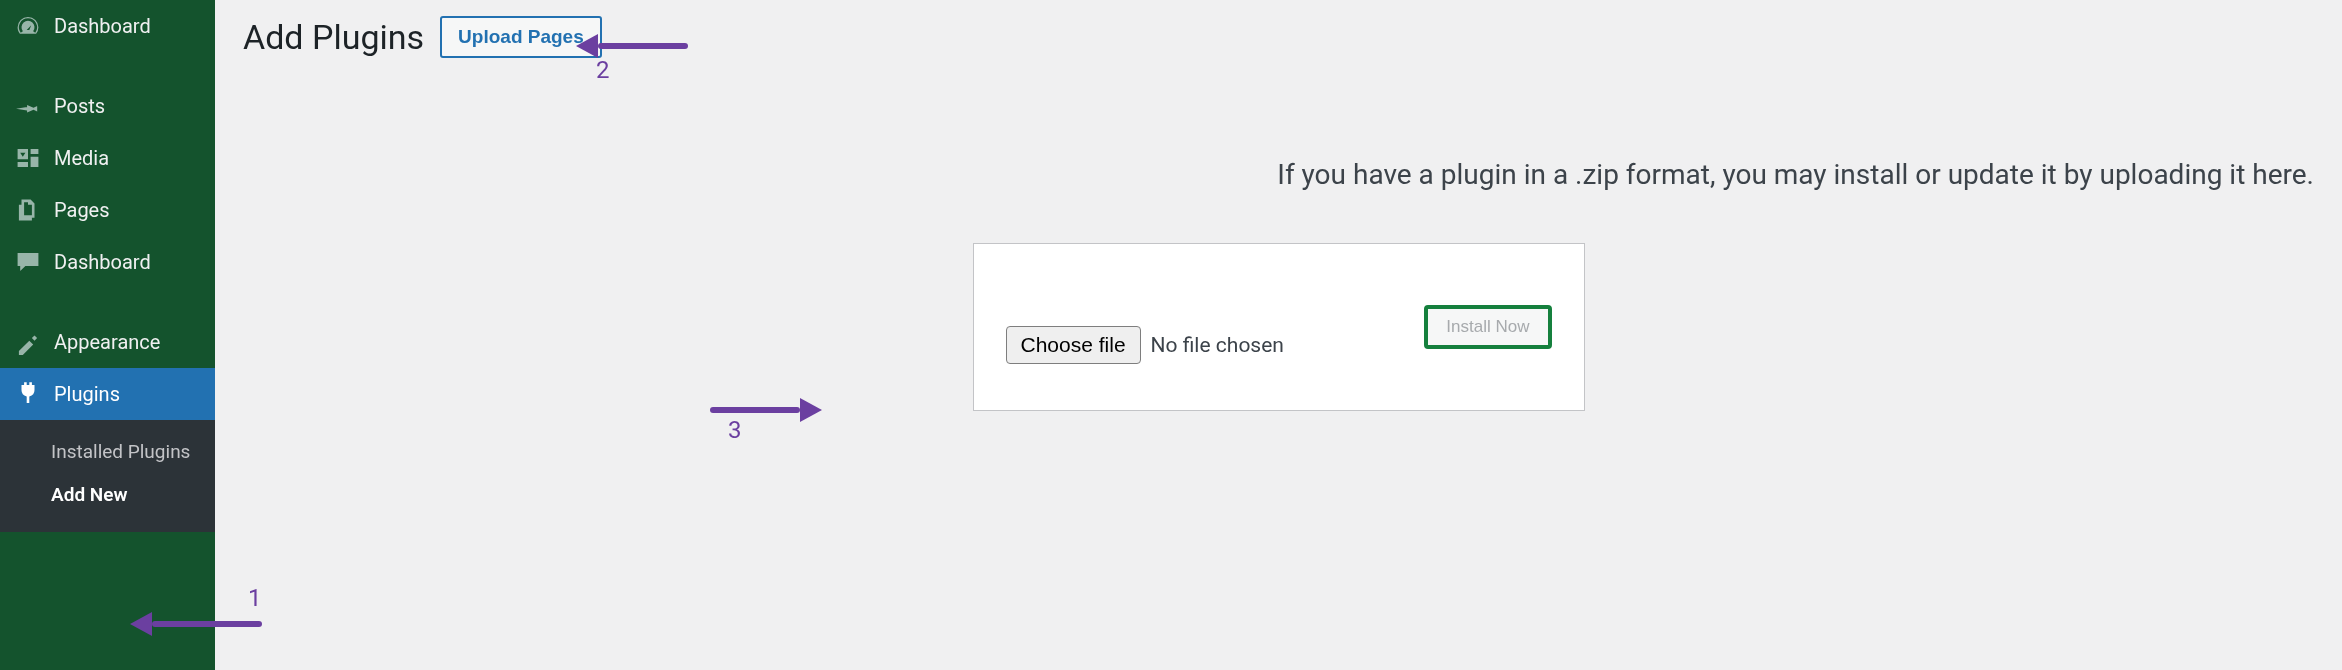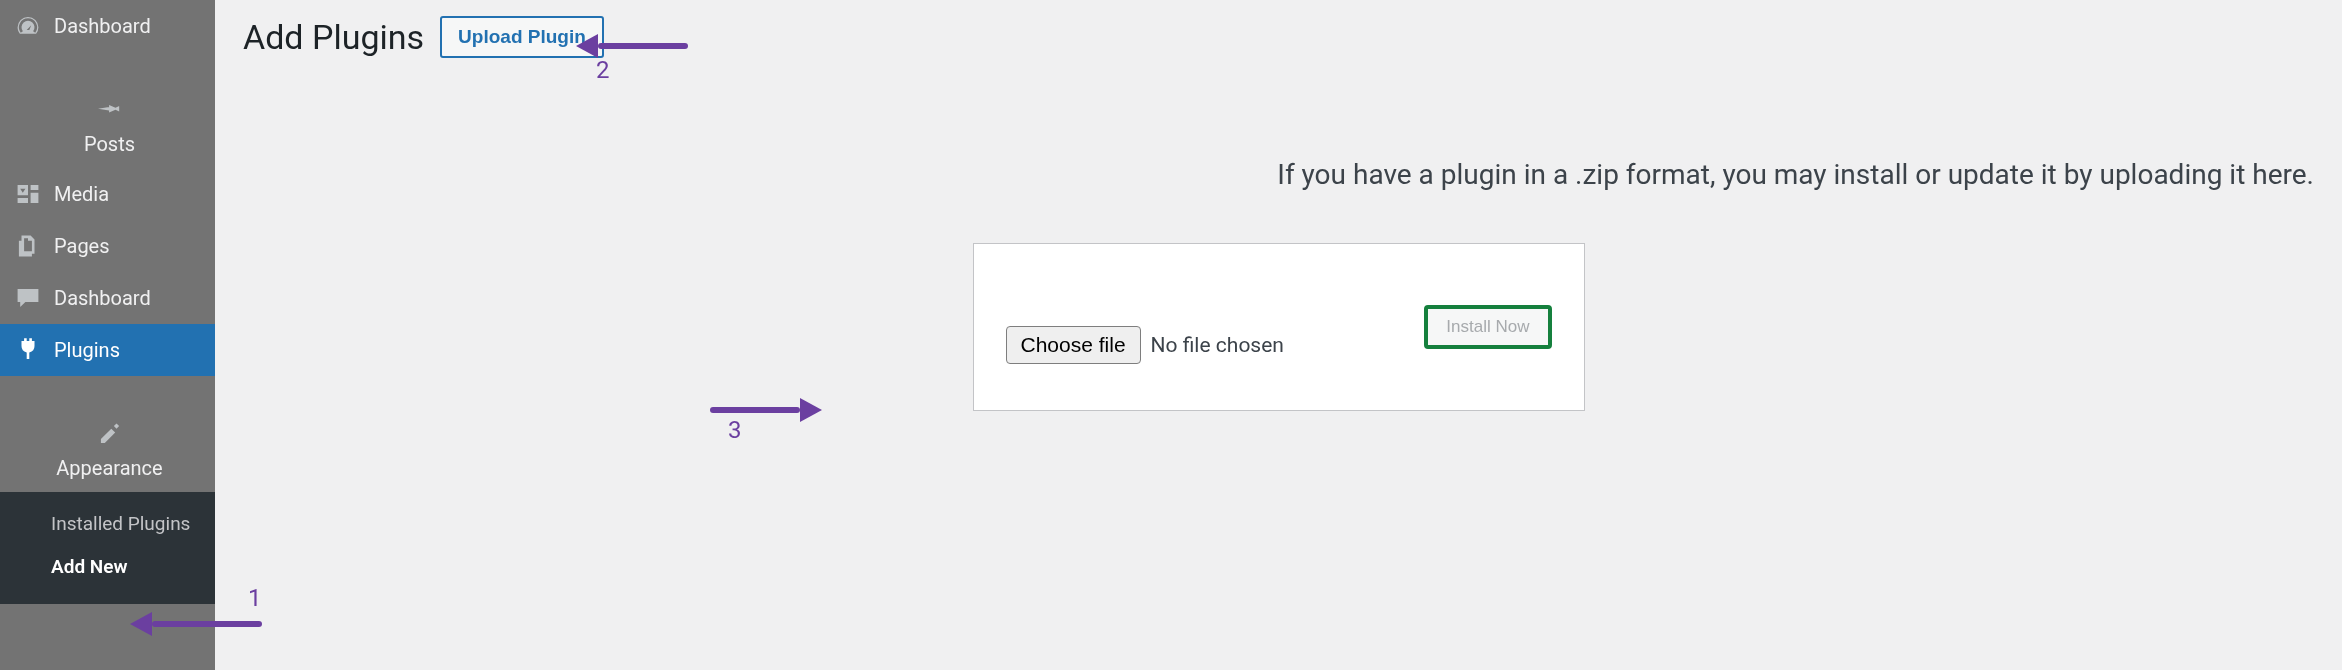--- a/index.html
+++ b/index.html
@@ -9,33 +9,33 @@
     width: 2342px;
     height: 670px;
     overflow: hidden;
     position: relative;
   }
   .sidebar {
     position: absolute;
     left: 0; top: 0;
     width: 215px;
     height: 670px;
-    background: #737373;
+    background: #14532d;
     color: #f0f0f1;
   }
   .menu-item {
     display: flex;
     align-items: center;
     padding: 12px 10px 12px 14px;
     font-size: 20px;
     color: #f0f0f1;
     cursor: pointer;
     gap: 12px;
   }
-  .menu-item.top-gap { margin-top: 28px; flex-direction: column; }
+  .menu-item.top-gap { margin-top: 28px; }
   .menu-item.active {
     background: #2271b1;
     color: #fff;
     position: relative;
   }
   .menu-item.active::after {
     content: "";
     position: absolute;
     right: -10px;
     top: 50%;
@@ -214,48 +214,48 @@
 
   <div class="menu-item">
     <span class="menu-icon">
       <svg viewBox="0 0 20 20">
           <path d="M2 3h16v10H8l-4 4v-4H2V3z"></path>
         </svg>
     </span>
     <span>Dashboard</span>
   </div>
 
+  <div class="menu-item top-gap">
+    <span class="menu-icon">
+      <svg viewBox="0 0 20 20">
+          <path d="M3 17l8-8 3 3-8 8H3v-3zm12-12l2 2-2 2-2-2 2-2z"></path>
+        </svg>
+    </span>
+    <span>Appearance</span>
+  </div>
+
   <div class="menu-item active">
     <span class="menu-icon">
       <svg viewBox="0 0 20 20">
           <path d="M13 3V1h-2v2H9V1H7v2H5v4a5 5 0 0 0 4 4.9V17h2v-5.1A5 5 0 0 0 15 7V3h-2z"></path>
         </svg>
     </span>
     <span>Plugins</span>
-  </div>
-
-  <div class="menu-item top-gap">
-    <span class="menu-icon">
-      <svg viewBox="0 0 20 20">
-          <path d="M3 17l8-8 3 3-8 8H3v-3zm12-12l2 2-2 2-2-2 2-2z"></path>
-        </svg>
-    </span>
-    <span>Appearance</span>
   </div>
 
   <div class="submenu">
     <div class="submenu-item">Installed Plugins</div>
     <div class="submenu-item current">Add New</div>
   </div>
 </div>
 
 <div class="content">
   <div class="heading-row">
     <h1 class="page-title">Add Plugins</h1>
-    <button class="upload-btn">Upload Plugin</button>
+    <button class="upload-btn">Upload Pages</button>
   </div>
 
   <p class="instruction">If you have a plugin in a .zip format, you may install or update it by uploading it here.</p>
 
   <div class="upload-panel">
     <div class="file-group">
       <button class="choose-file-btn">Choose file</button>
       <span class="no-file">No file chosen</span>
     </div>
     <button class="install-btn">Install Now</button>

